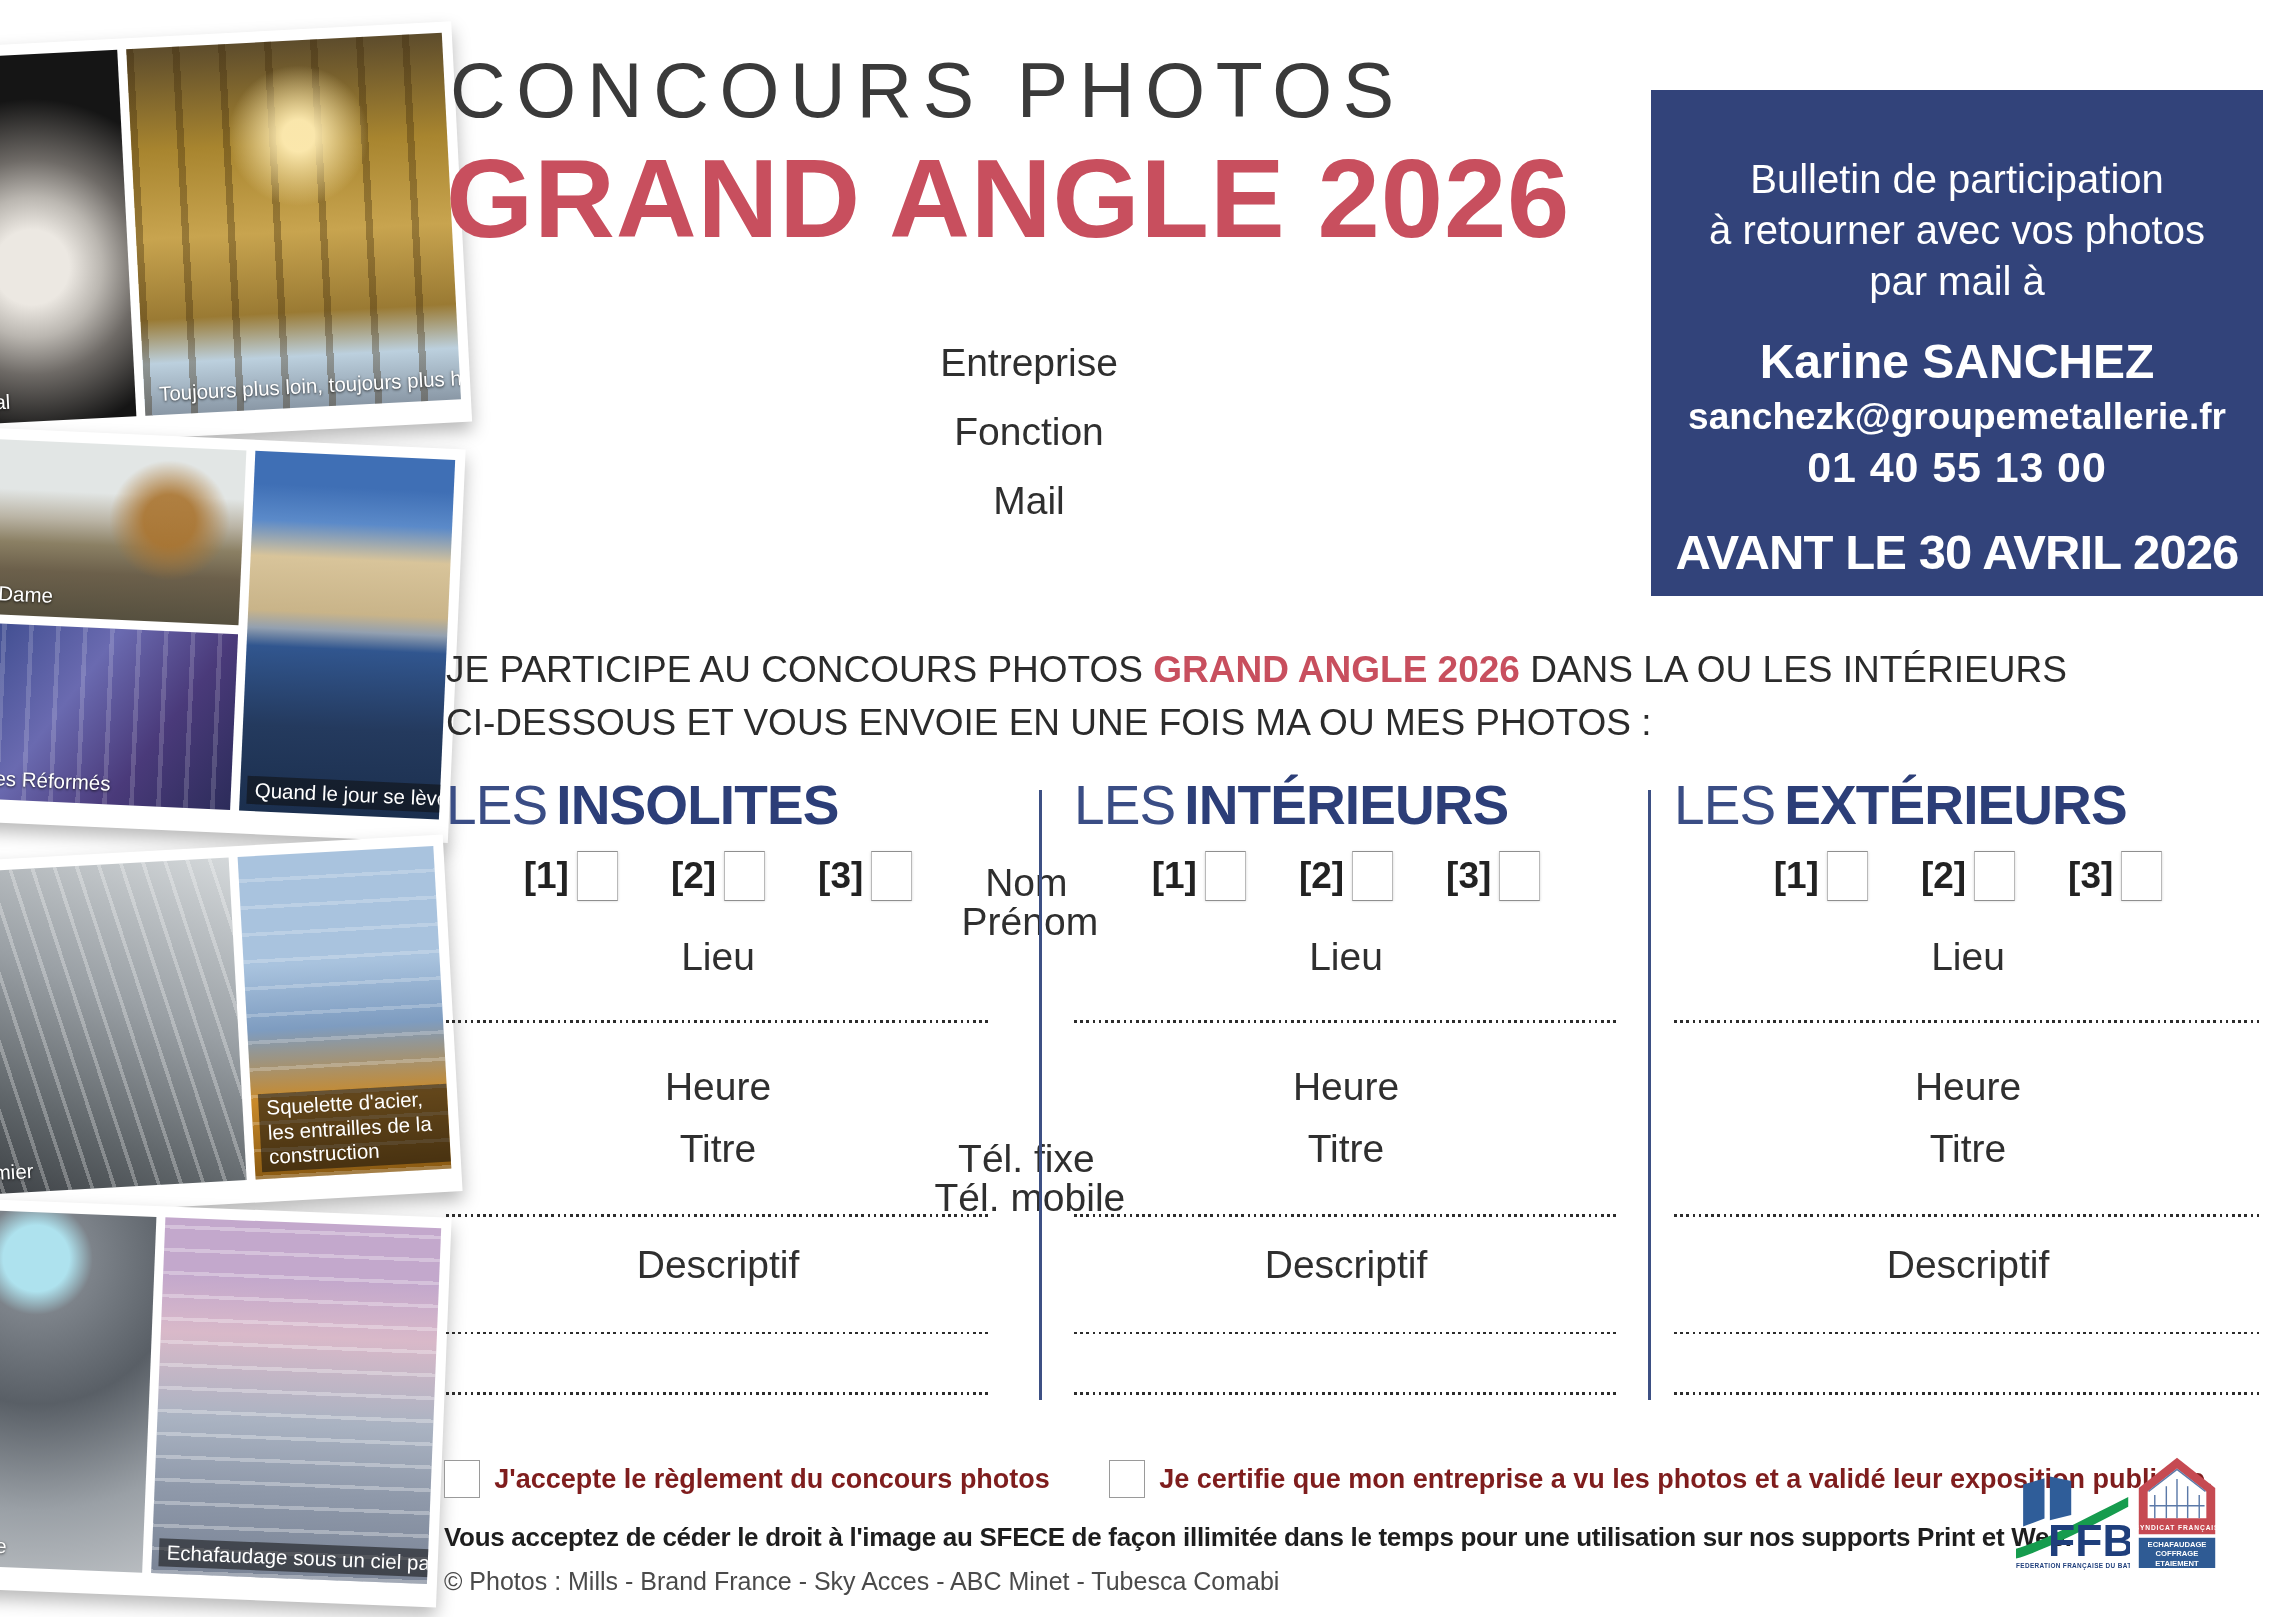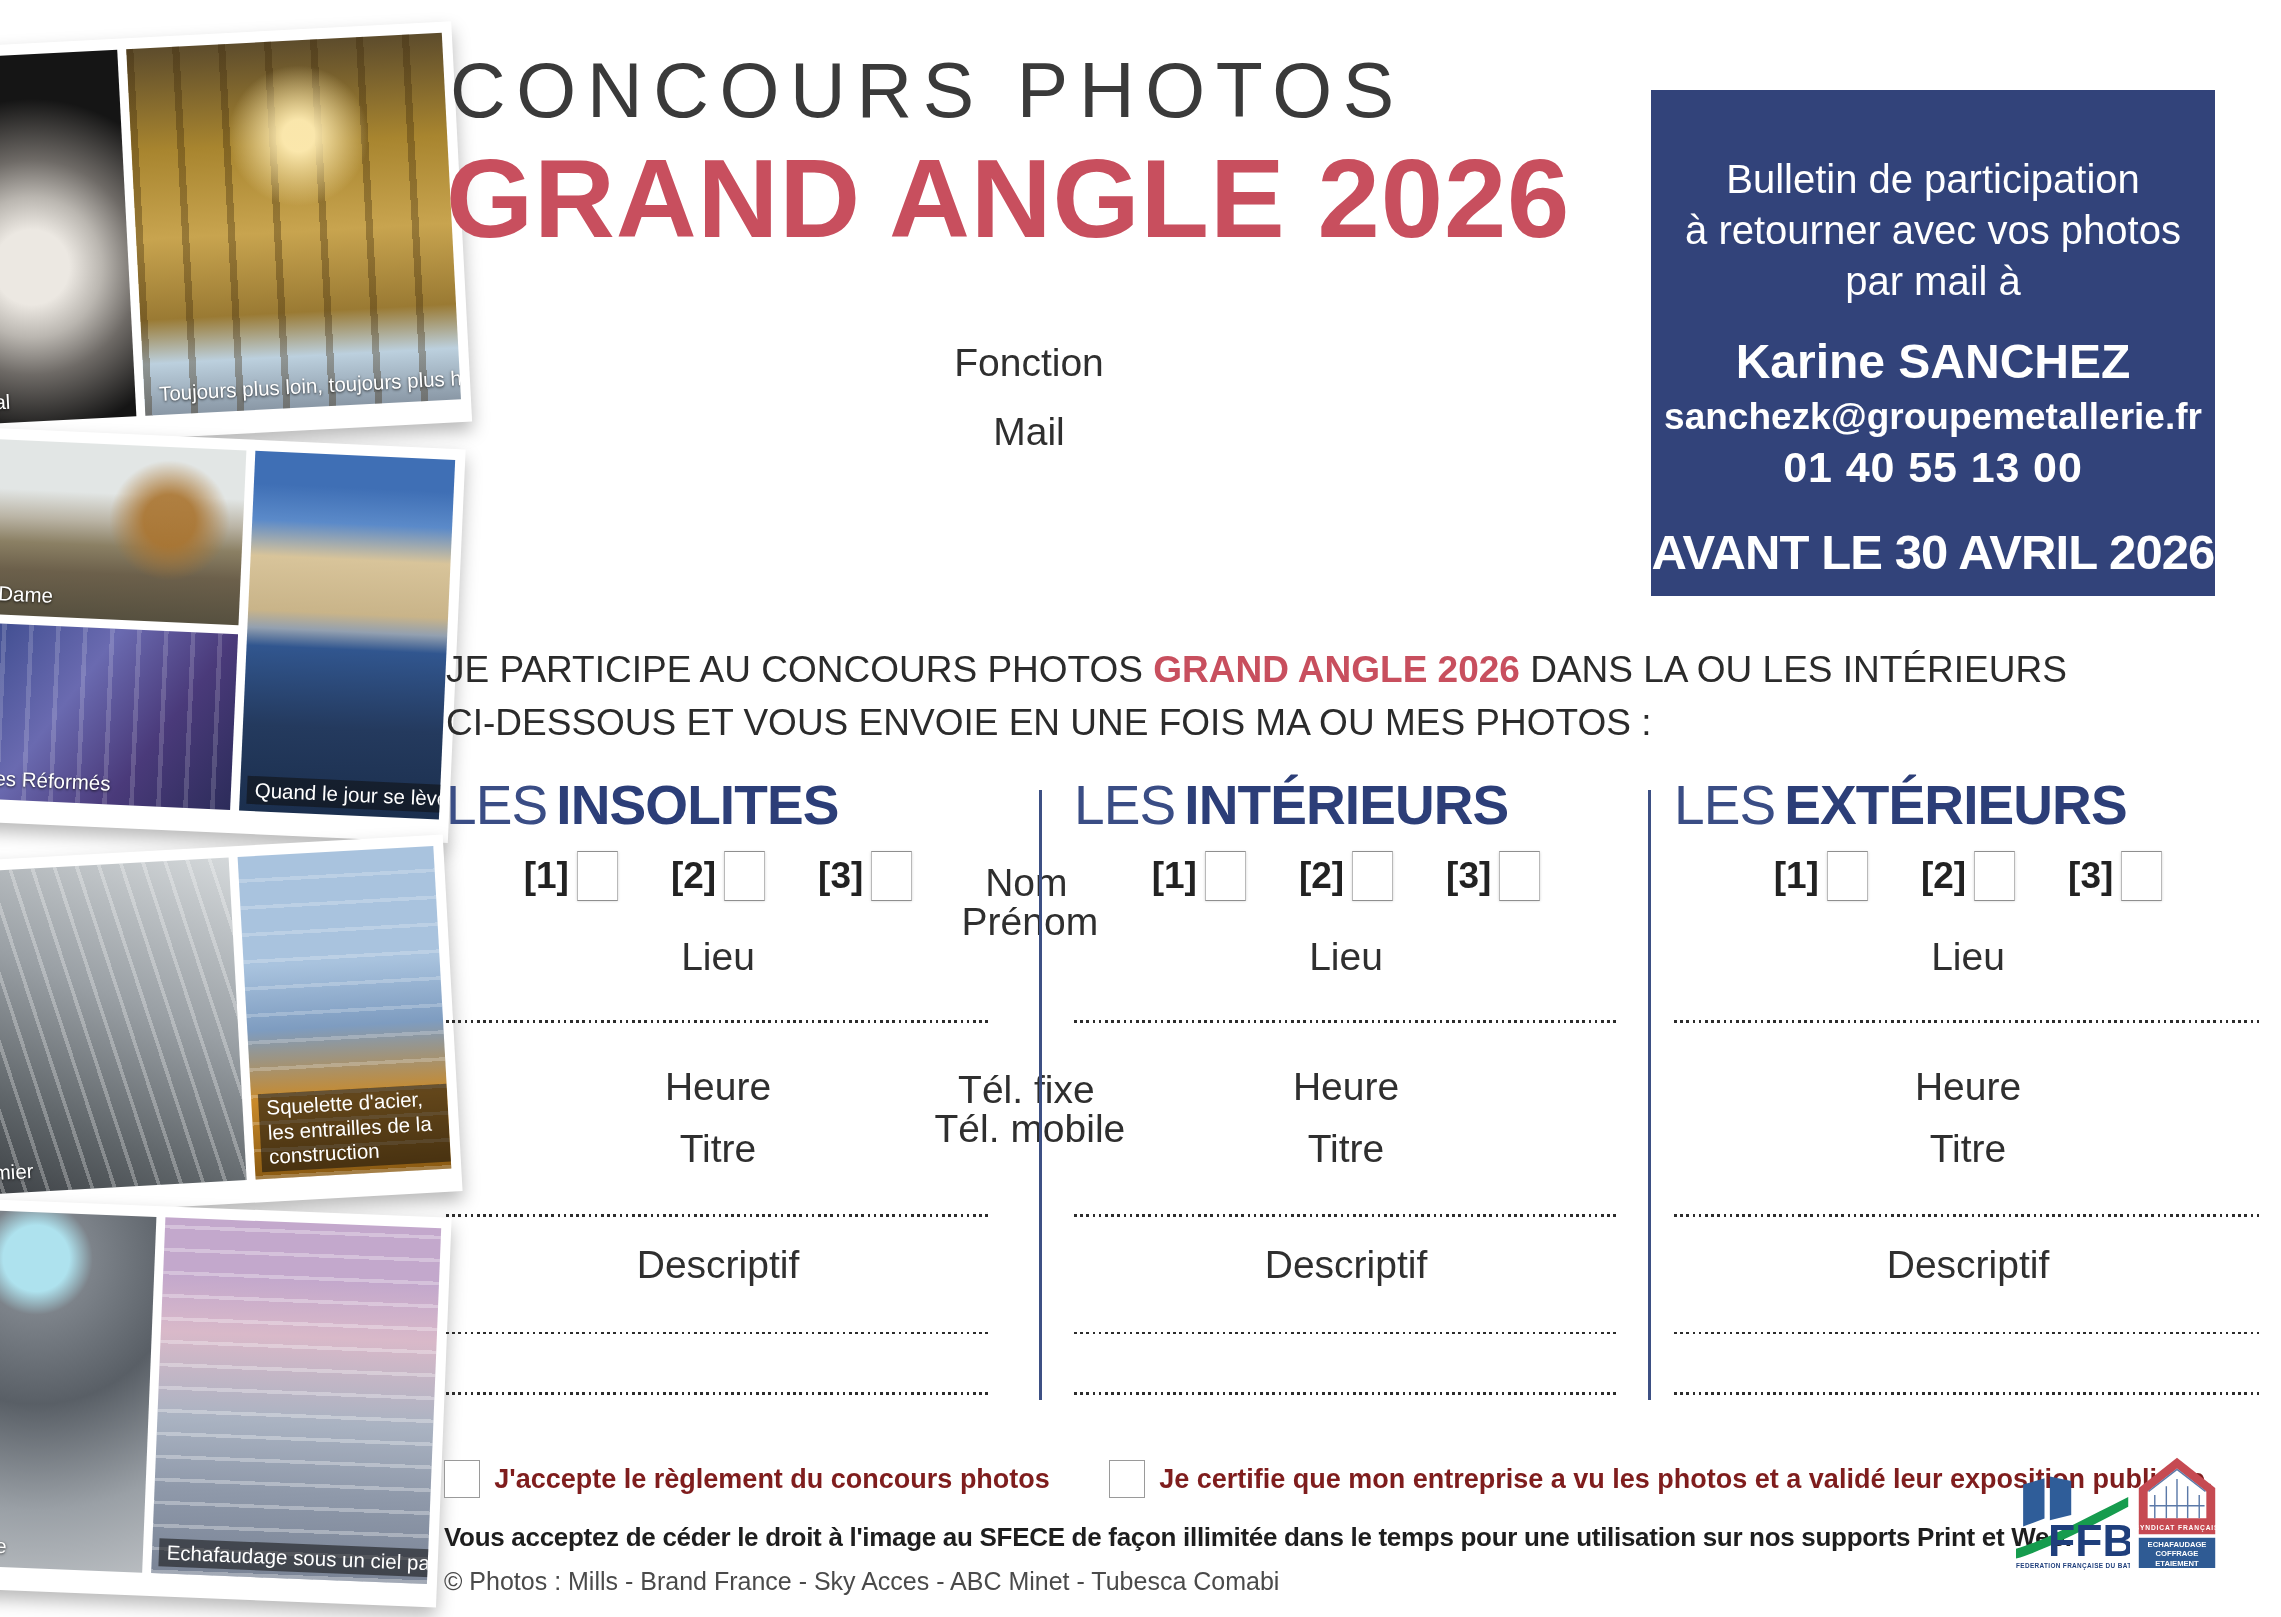--- a/index.html
+++ b/index.html
@@ -39,21 +39,21 @@
       repeating-linear-gradient(0deg,rgba(255,255,255,.30) 0 3.6px,rgba(0,0,0,0) 3.6px 23px),
       linear-gradient(180deg,#c3a8cc 0 16%,#d9b9c9 32%,#aab3c2 56%,#8f99aa 76%,#7a8496 100%);}
 
   
   .title1{position:absolute;left:450px;top:46px;font-size:77px;font-weight:400;color:#3a3a3a;
           letter-spacing:10.7px;white-space:nowrap;}
   .title2{position:absolute;left:446px;top:134px;font-size:112px;font-weight:800;color:#c84f5e;
           letter-spacing:0.9px;white-space:nowrap;}
 
   
-  .infobox{position:absolute;left:1651px;top:90px;width:564px;height:506px;background:#32437a;
+  .infobox{position:absolute;left:1651px;top:90px;width:612px;height:506px;background:#32437a;
            color:#ffffff;text-align:center;box-sizing:border-box;padding-top:64px;}
   .infobox .l{font-size:40px;line-height:51px;font-weight:400;}
   .infobox .name{font-size:48px;font-weight:700;margin-top:27px;}
   .infobox .email{font-size:37px;font-weight:700;margin-top:7.1px;}
   .infobox .phone{font-size:43px;font-weight:700;margin-top:5.3px;letter-spacing:0.9px;}
   .infobox .deadline{font-size:49px;font-weight:800;margin-top:32px;letter-spacing:-0.9px;}
 
   
   .frm{position:absolute;left:446px;top:274px;width:1166px;}
   .frow{display:flex;align-items:center;height:69px;flex-direction:column;}
@@ -158,20 +158,24 @@
   <div class="frm">
     <div class="frow">
       <div class="seg">
         <span class="flabel">Nom</span>
         <span class="dots"></span>
       </div>
       <div class="seg2">
         <span class="flabel">Prénom</span>
         <span class="dots"></span>
       </div>
+    </div>
+    <div class="frow">
+      <span class="flabel">Entreprise</span>
+      <span class="dots"></span>
     </div>
     <div class="frow">
       <span class="flabel">Fonction</span>
       <span class="dots"></span>
     </div>
     <div class="frow">
       <span class="flabel">Mail</span>
       <span class="dots"></span>
     </div>
     <div class="frow">

